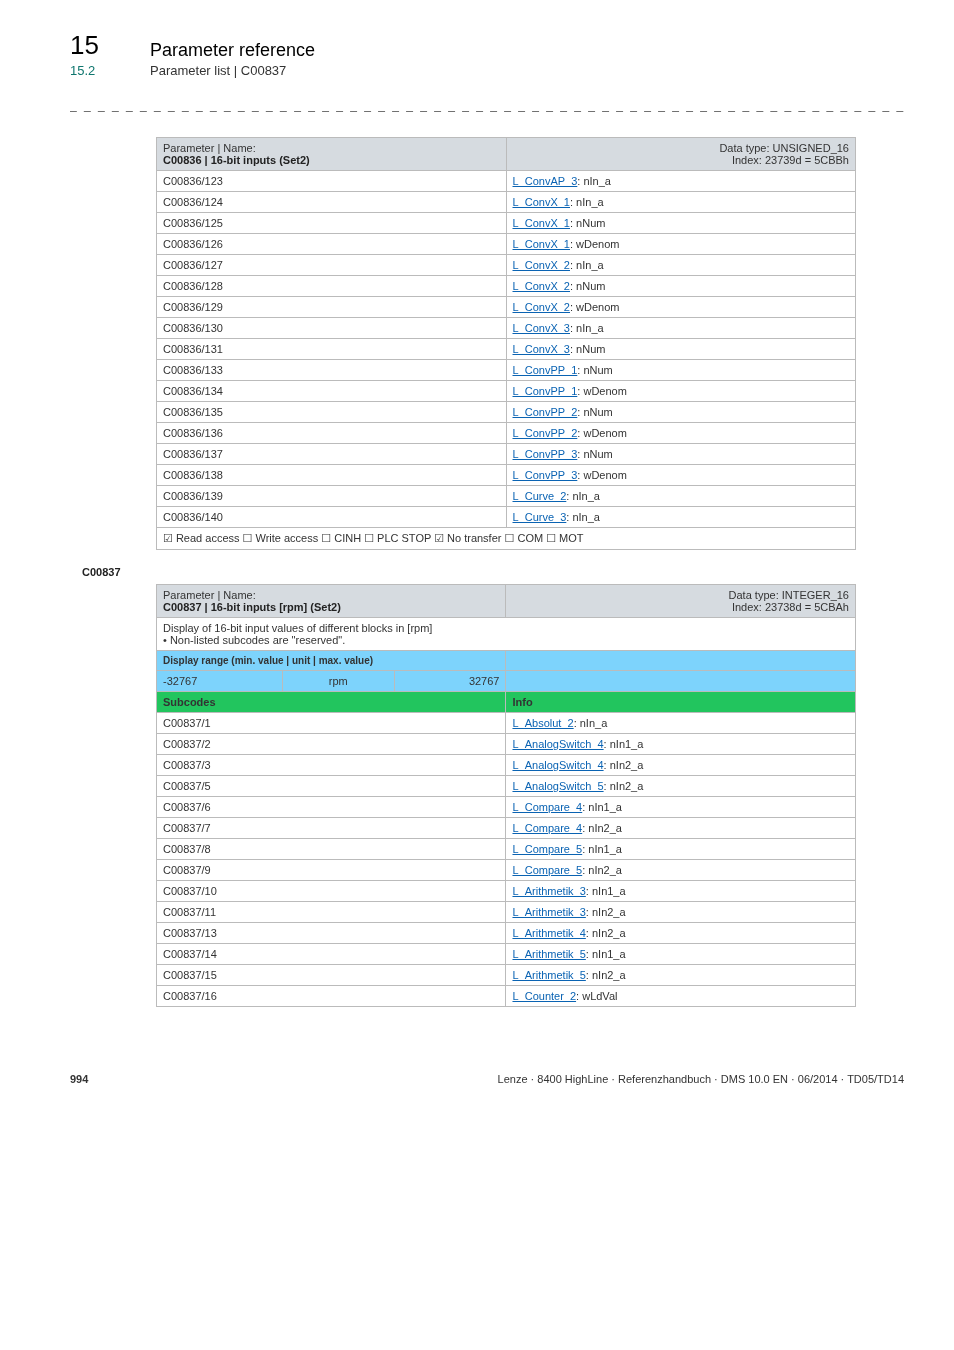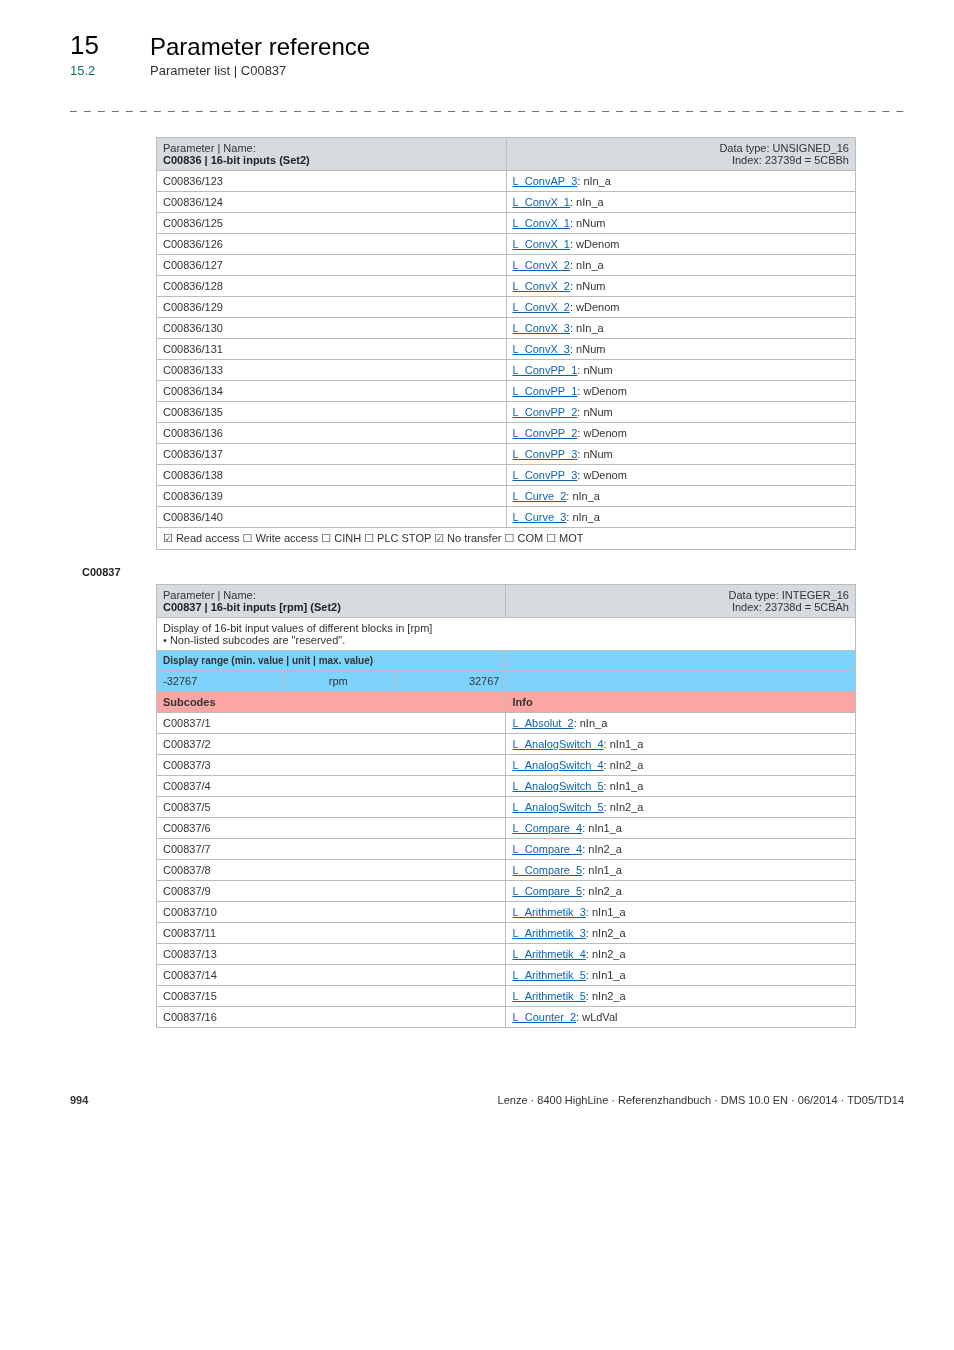--- a/index.html
+++ b/index.html
@@ -21,21 +21,21 @@
     gap: 20px;
     margin-bottom: 2px;
   }
   .chap-num {
     font-size: 26px;
     font-weight: normal;
     color: #000;
     width: 60px;
   }
   .chap-title {
-    font-size: 24px;
+    font-size: 18px;
     color: #000;
   }
   .sub-row {
     display: flex;
     align-items: baseline;
     gap: 20px;
     margin-bottom: 20px;
   }
   .sec-num {
     font-size: 13px;
@@ -82,21 +82,21 @@
   .hdr-right {
     text-align: right;
     font-size: 10px;
     color: #333;
   }
   .link {
     color: #0a63b3;
     text-decoration: underline;
   }
   .subcodes-row td {
-    background: #fca5a5;
+    background: #22c55e;
     font-weight: bold;
     font-size: 11px;
   }
   .footer-cell {
     font-size: 10px;
     color: #333;
   }
 
   .anchor-label {
     font-weight: bold;
@@ -268,24 +268,20 @@
         </tr>
         <tr>
           <td colspan="3">C00837/2</td>
           <td><span class="link">L_AnalogSwitch_4</span>: nIn1_a</td>
         </tr>
         <tr>
           <td colspan="3">C00837/3</td>
           <td><span class="link">L_AnalogSwitch_4</span>: nIn2_a</td>
         </tr>
         <tr>
-          <td colspan="3">C00837/4</td>
-          <td><span class="link">L_AnalogSwitch_5</span>: nIn1_a</td>
-        </tr>
-        <tr>
           <td colspan="3">C00837/5</td>
           <td><span class="link">L_AnalogSwitch_5</span>: nIn2_a</td>
         </tr>
         <tr>
           <td colspan="3">C00837/6</td>
           <td><span class="link">L_Compare_4</span>: nIn1_a</td>
         </tr>
         <tr>
           <td colspan="3">C00837/7</td>
           <td><span class="link">L_Compare_4</span>: nIn2_a</td>

